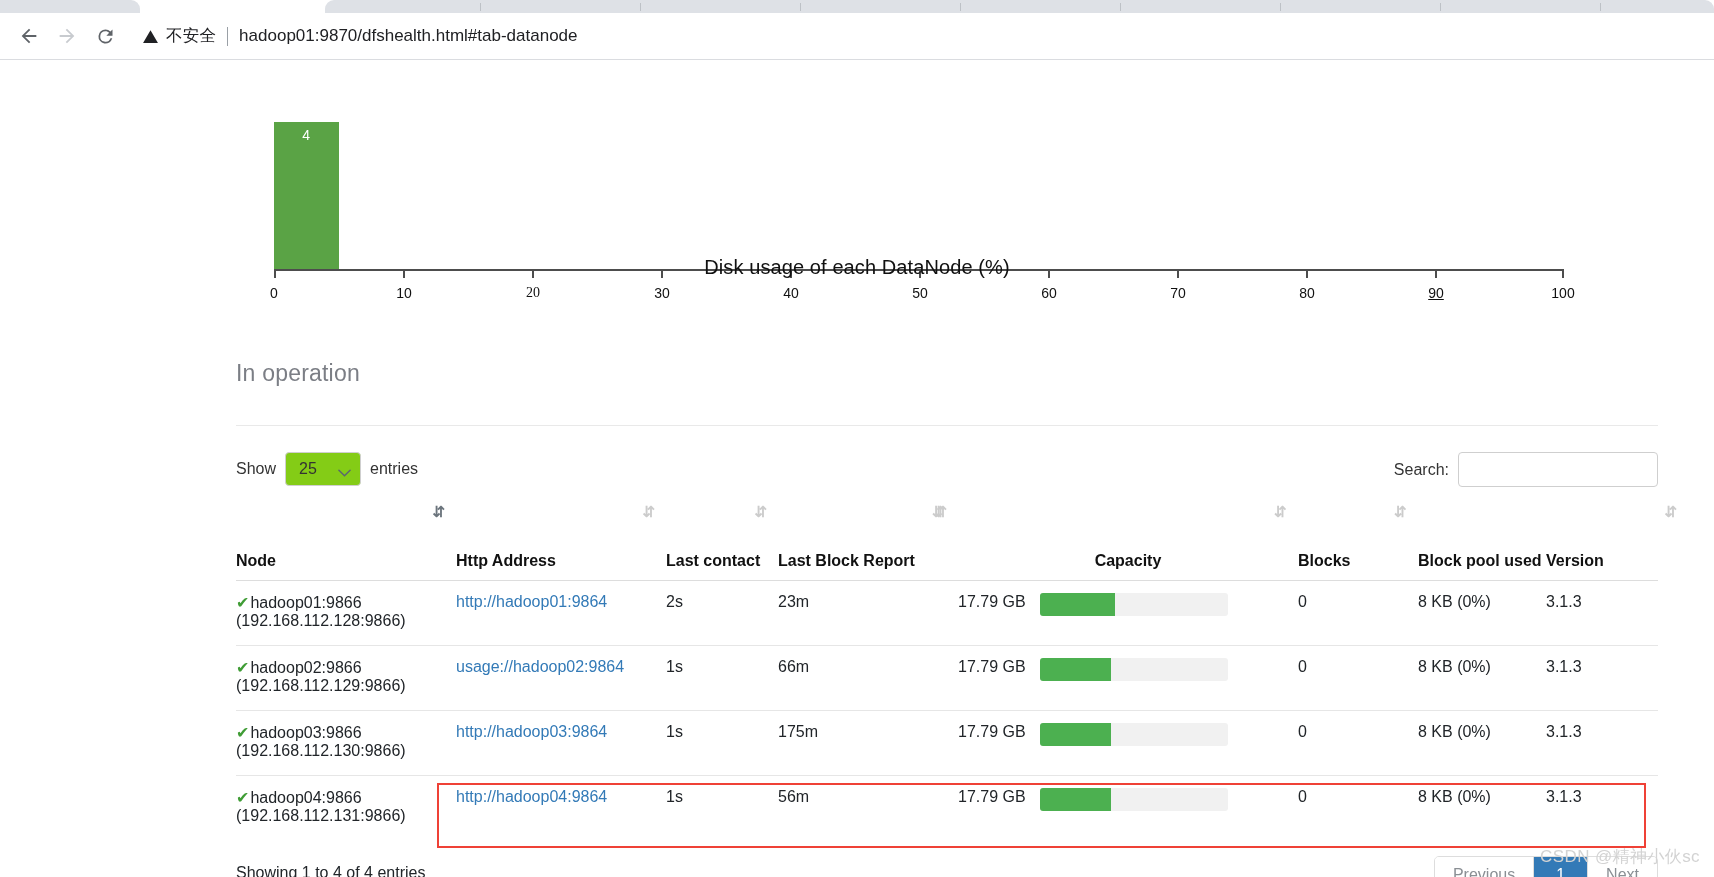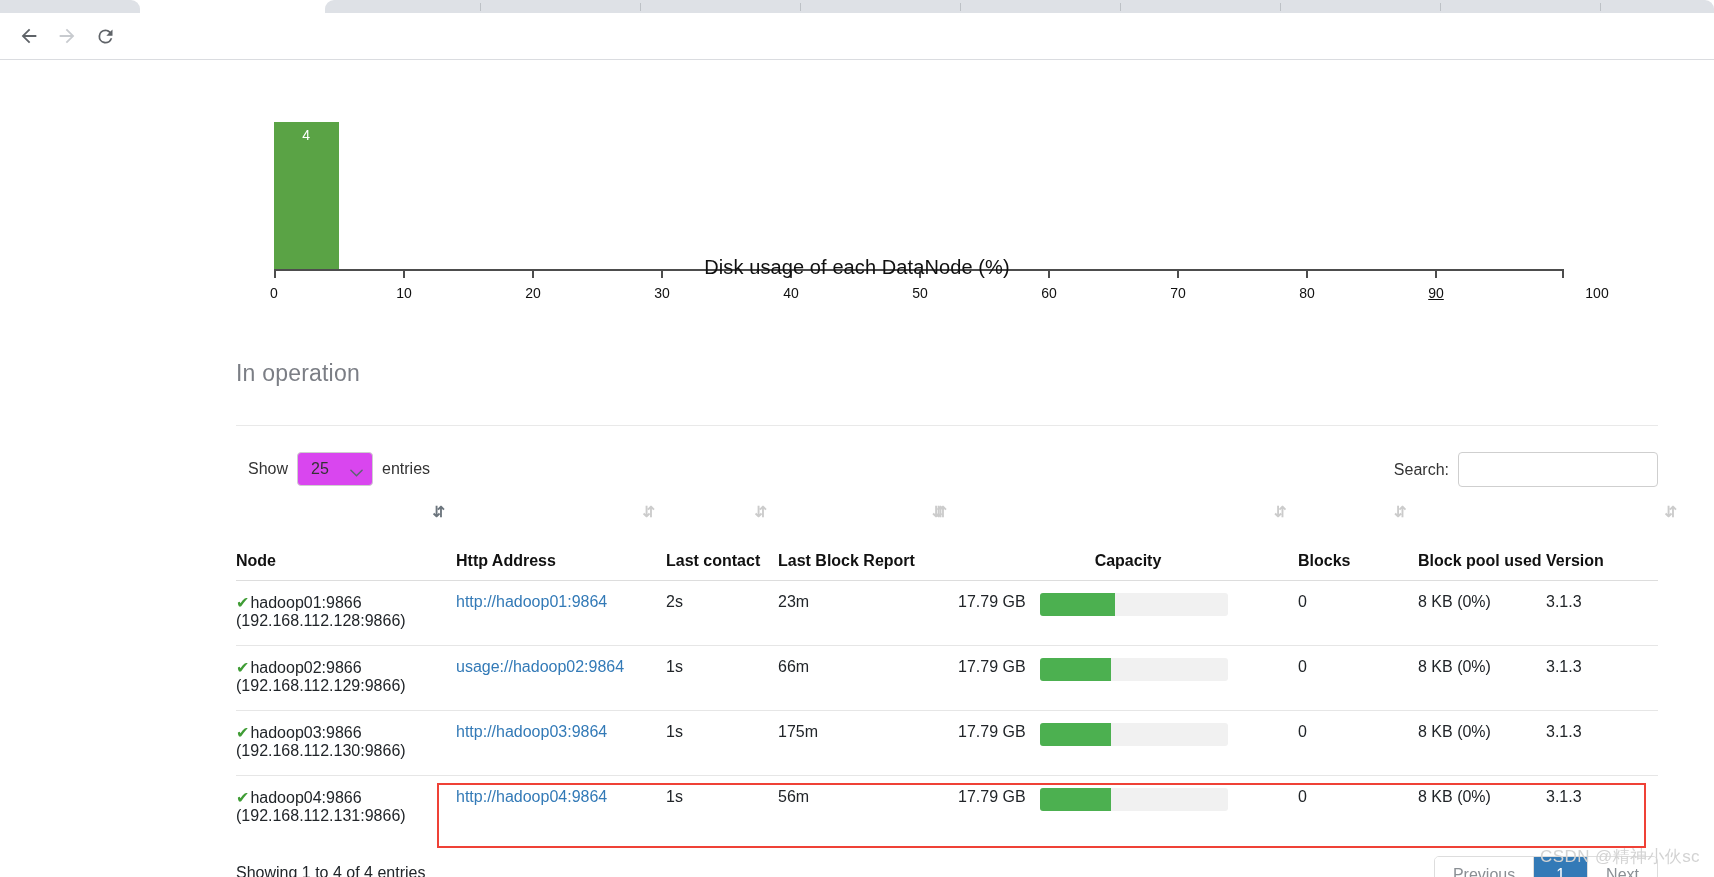--- a/index.html
+++ b/index.html
@@ -185,35 +185,35 @@
   
   .controls {
     position: absolute;
     left: 236px;
     top: 392px;
     width: 1422px;
     height: 40px;
   }
   .length-ctl {
     position: absolute;
-    left: 12px;
+    left: 0;
     top: 0;
     display: flex;
     align-items: center;
     font-size: 16px;
     color: #333;
   }
   .select-box {
     position: relative;
     margin: 0 9px;
     width: 76px;
     height: 34px;
     border: 1px solid #cfcfcf;
     border-radius: 4px;
-    background: #d946ef;
+    background: #84cc16;
     display: flex;
     align-items: center;
     box-sizing: border-box;
   }
   .select-value {
     font-size: 16px;
     color: #333;
     padding-left: 13px;
   }
   .select-caret {
@@ -414,20 +414,30 @@
     </span>
   </div>
   <div class="nav-btn">
     <span>
       <svg width="21" height="21" viewBox="0 0 24 24">
           <path d="M17.65 6.35A7.96 7.96 0 0 0 12 4a8 8 0 1 0 7.73 10h-2.08A6 6 0 1 1 12 6c1.66 0 3.14.69 4.22 1.78L13 11h7V4z" fill="#5f6368"></path>
         </svg>
     </span>
   </div>
 
+  <div class="omnibox">
+    <span class="warn-icon">
+      <svg width="17" height="17" viewBox="0 0 24 24">
+          <path d="M12 3 1.5 21h21L12 3zm1 13h-2v2h2v-2zm0-7h-2v5h2V9z" fill="#202124"></path>
+        </svg>
+    </span>
+    <span class="insecure-text">不安全</span>
+    <span class="omni-divider"></span>
+    <span class="url-text">hadoop01:9870/dfshealth.html#tab-datanode</span>
+  </div>
   <div class="toolbar-right"></div>
 </div>
 
 <div class="page">
 
   <div class="chart-wrap">
     <div class="chart-area">
       <div class="bar" style="left:0px; width:64.5px; height:148px;">
         <span class="bar-label">4</span>
       </div>
@@ -441,29 +451,29 @@
       <div class="tick" style="left:516px;"></div>
       <div class="tick" style="left:645px;"></div>
       <div class="tick" style="left:774px;"></div>
       <div class="tick" style="left:903px;"></div>
       <div class="tick" style="left:1032px;"></div>
       <div class="tick" style="left:1161px;"></div>
       <div class="tick" style="left:1288px;"></div>
 
       <div class="tick-label" style="left:0px;">0</div>
       <div class="tick-label" style="left:130px;">10</div>
-      <div class="tick-label" style="left:259px;">20</div>
+      <div class="tick-label" style="left:259px;font-family:Liberation Serif, serif;">20</div>
       <div class="tick-label" style="left:388px;">30</div>
       <div class="tick-label" style="left:517px;">40</div>
       <div class="tick-label" style="left:646px;">50</div>
       <div class="tick-label" style="left:775px;">60</div>
       <div class="tick-label" style="left:904px;">70</div>
       <div class="tick-label" style="left:1033px;">80</div>
       <div class="tick-label" style="left:1162px;text-decoration:underline;">90</div>
-      <div class="tick-label" style="left:1323px;text-align:center;">100</div>
+      <div class="tick-label" style="left:1289px;text-align:center;">100</div>
     </div>
 
     <div class="chart-title">Disk usage of each DataNode (%)</div>
   </div>
 
   <div class="section-title">In operation</div>
   <div class="section-rule"></div>
 
   <div class="controls">
     <div class="length-ctl">

